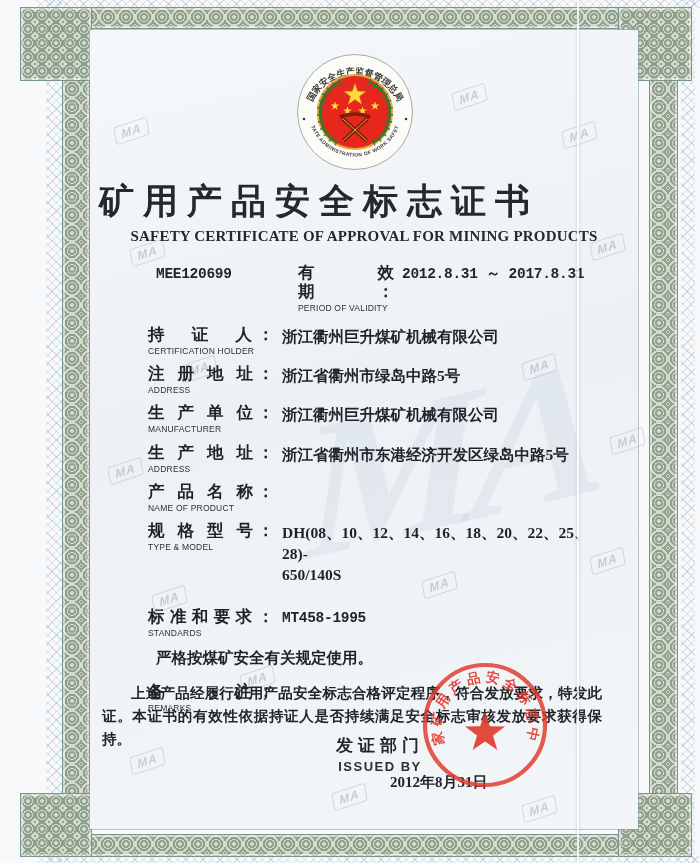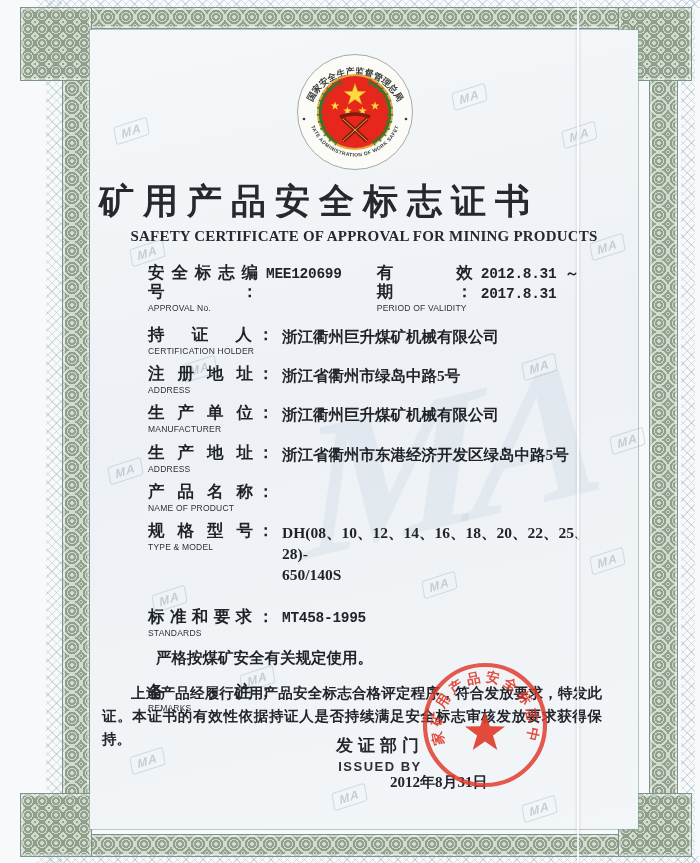--- a/index.html
+++ b/index.html
@@ -175,24 +175,20 @@
         <line x1="12" y1="-9" x2="-12" y2="13" stroke-width="1" stroke="#e2a93c"></line>
       </g>
     </svg>
 
     <div class="title">矿用产品安全标志证书</div>
     <div class="subtitle">SAFETY CERTIFICATE OF APPROVAL FOR MINING PRODUCTS</div>
 
     <div class="fields">
 
       <div class="row row0">
-        <span class="lab">
-          <span class="cn">安全标志编号：</span>
-          <span class="en">APPROVAL No.</span>
-        </span>
         <span class="val mono" style="width:116px">MEE120699</span>
         <span class="lab vlab">
           <span class="cn">有　效　期：</span>
           <span class="en">PERIOD OF VALIDITY</span>
         </span>
         <span class="val mono">2012.8.31 ～ 2017.8.31</span>
       </div>
 
       <div class="row">
         <span class="lab">

